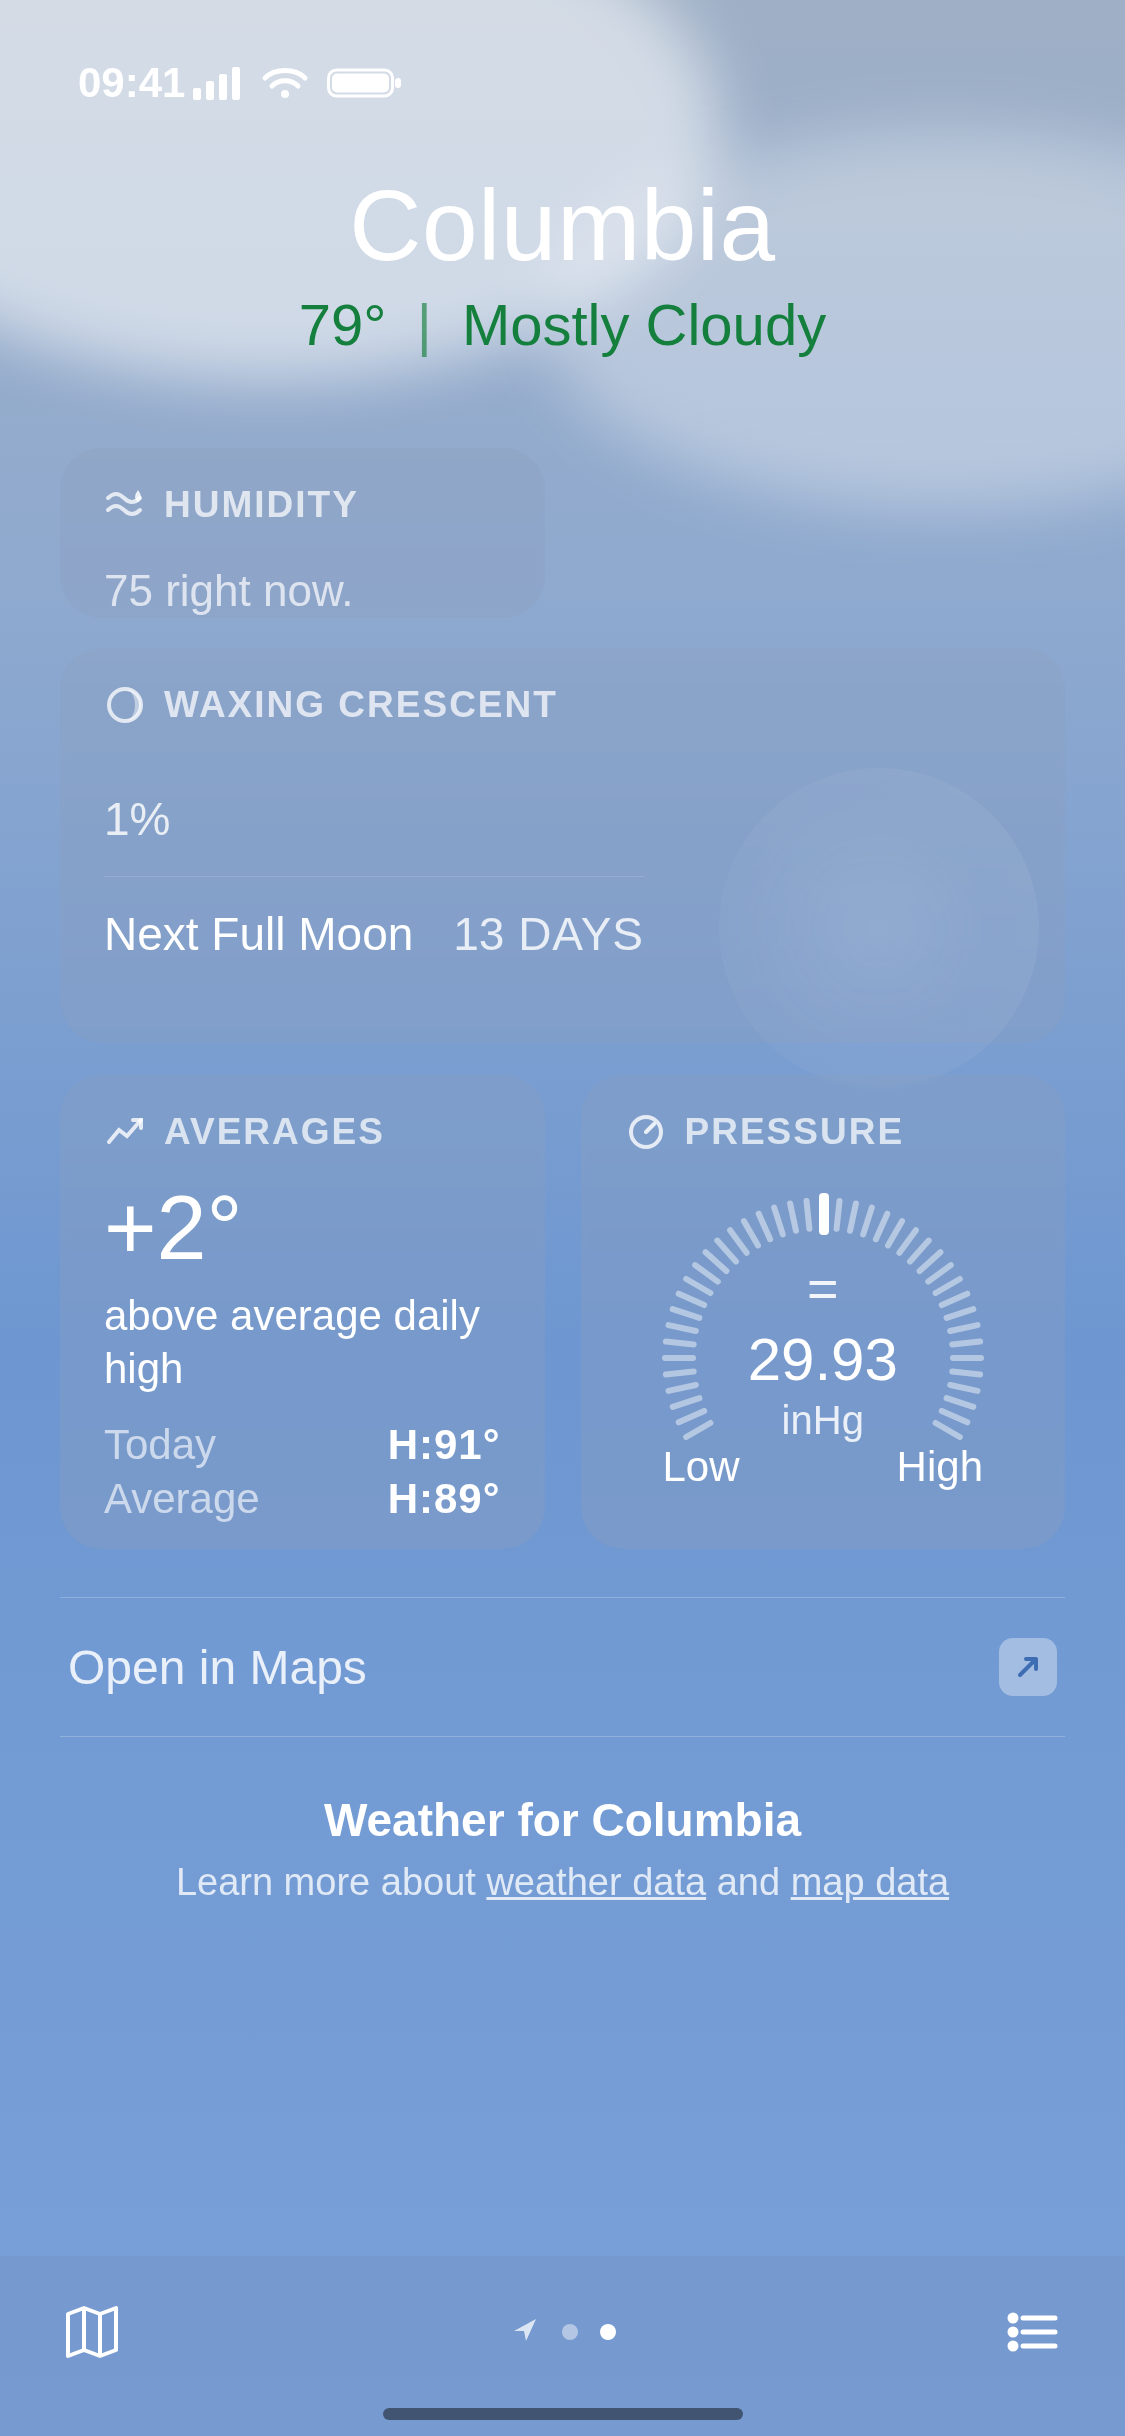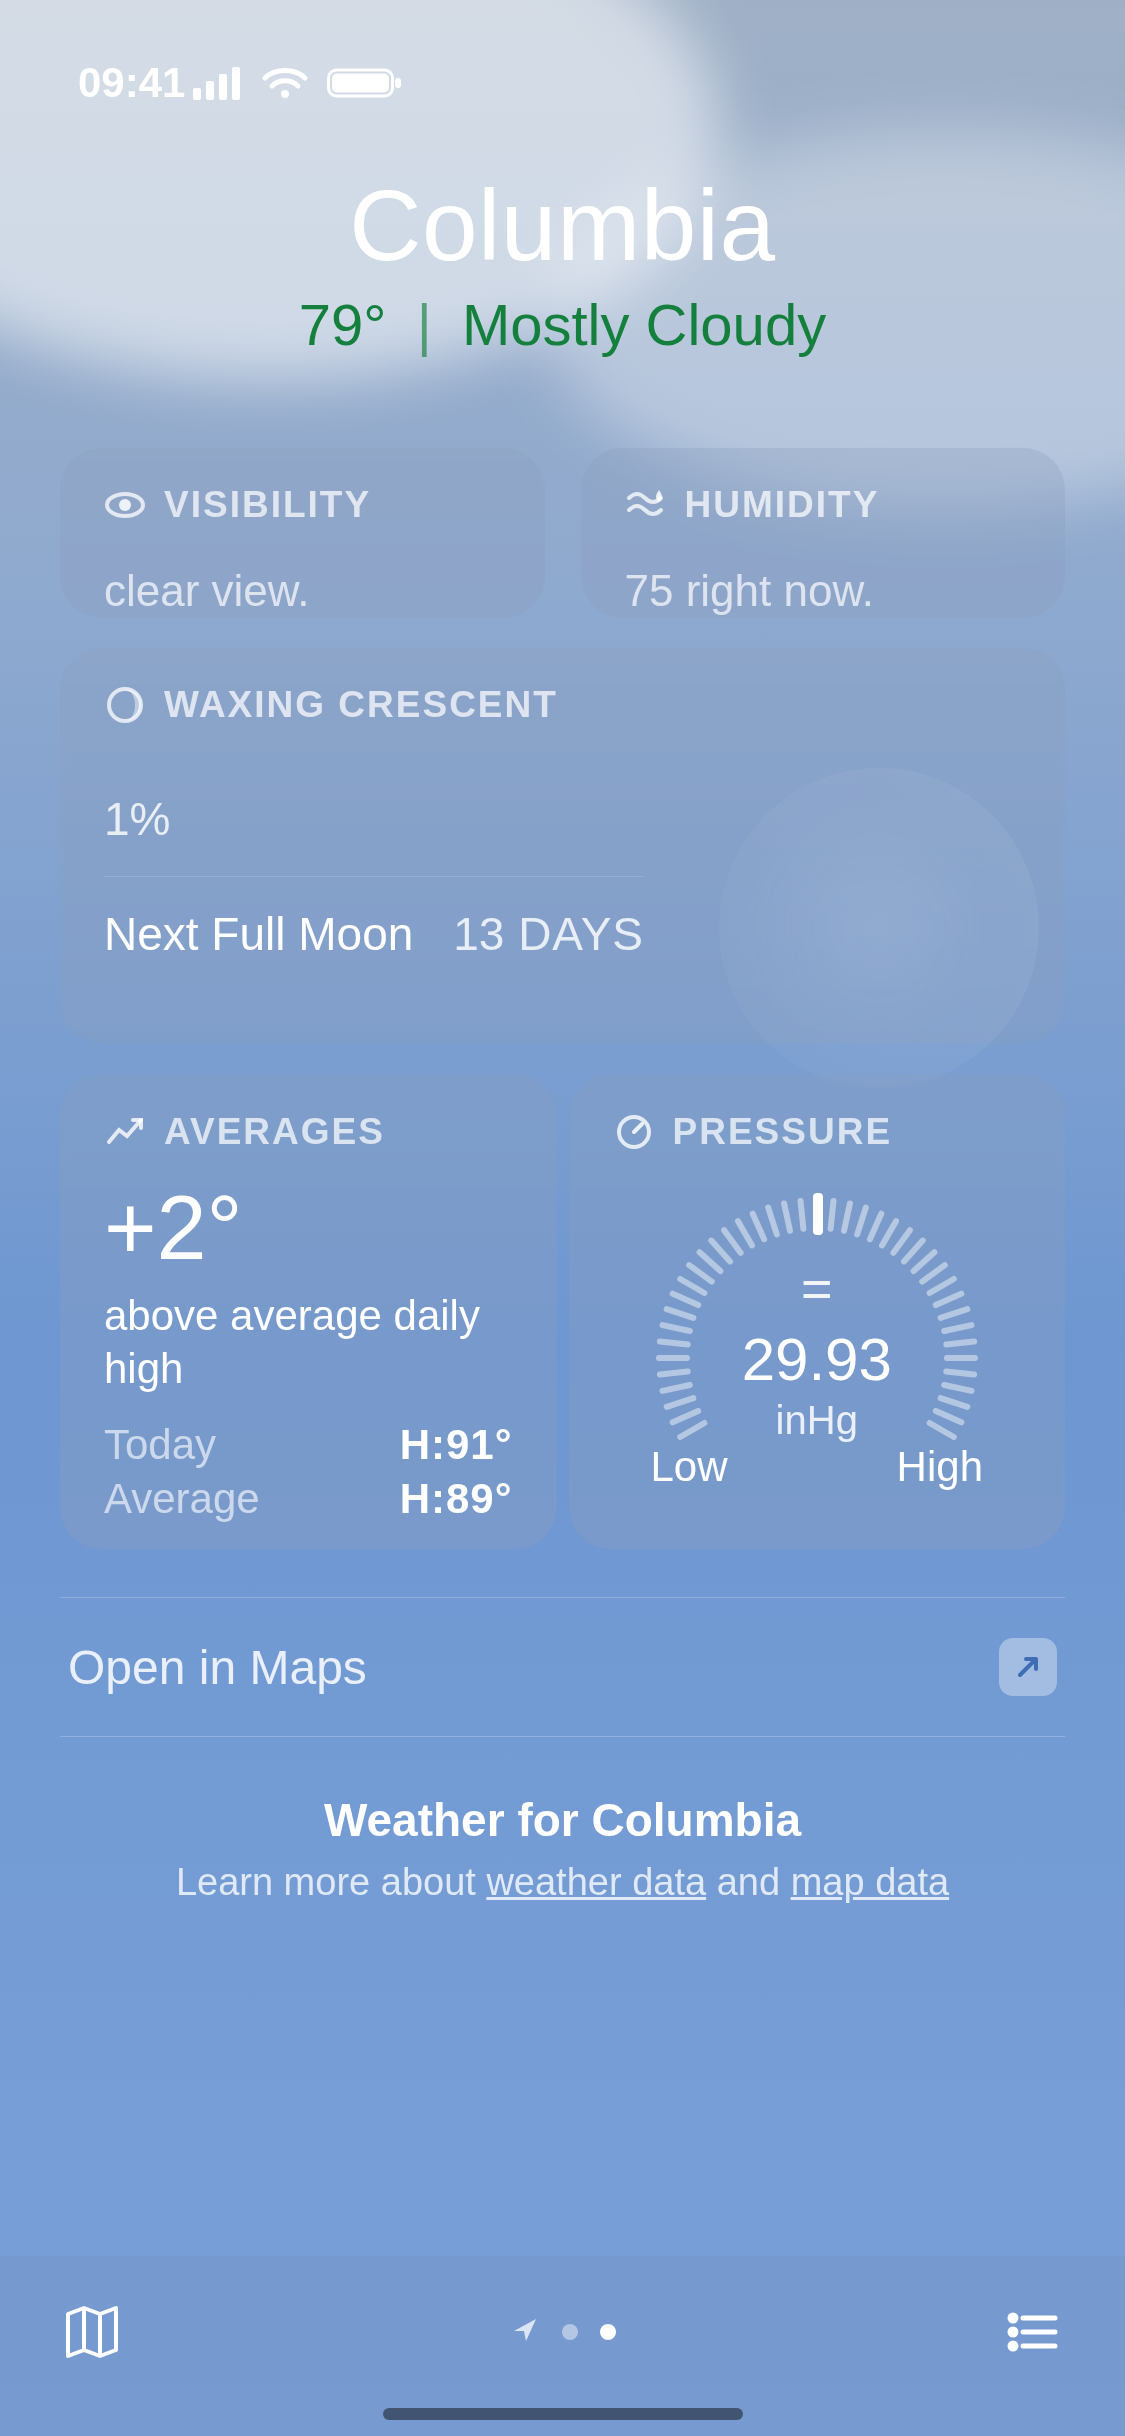--- a/index.html
+++ b/index.html
@@ -74,21 +74,21 @@
   .moon-row .value { color: rgba(255,255,255,0.82); font-weight: 400; }
   .moon-row .smallcaps { font-variant: small-caps; letter-spacing: 1px; }
   .moon-graphic {
     position: absolute; right: 26px; top: 120px;
     width: 320px; height: 320px; border-radius: 50%;
     background: radial-gradient(circle at 50% 50%, rgba(255,255,255,0.20), rgba(255,255,255,0.05) 70%);
     box-shadow: inset -20px 0 50px rgba(255,255,255,0.08);
     opacity: .55;
   }
 
-  .bottom-row { margin-top: 32px; gap: 12px; }
+  .bottom-row { margin-top: 32px; }
   .card-md { height: 474px; }
 
   .avg-big { font-size: 90px; font-weight: 400; margin-top: 24px; }
   .avg-text { font-size: 42px; line-height: 1.25; margin-top: 10px; margin-bottom: 26px; }
   .avg-table { display: grid; grid-template-columns: 1fr auto; row-gap: 6px; column-gap: 30px; font-size: 42px; }
   .avg-table .k { color: rgba(255,255,255,0.62); }
   .avg-table .v { font-weight: 600; letter-spacing: 1px; }
 
   .pressure-card .gauge-wrap { position: relative; height: 340px; margin-top: 10px; }
   .gauge-wrap svg { position: absolute; left: 50%; top: 0; transform: translateX(-50%); }
@@ -184,32 +184,20 @@
   <div class="sub">
     <span>79°</span>
     <span class="sep">|</span>
     <span>Mostly Cloudy</span>
   </div>
 </div>
 
 <div class="panels">
 
   <div class="row2">
-    <div class="card card-sm">
-      <div class="card-head">
-        <span class="ico">
-          <svg width="42" height="42" viewBox="0 0 42 42">
-              <ellipse cx="21" cy="21" rx="18" ry="11" fill="none" stroke="#fff" stroke-width="4" opacity=".75"></ellipse>
-              <circle cx="21" cy="21" r="6" fill="#fff" opacity=".85"></circle>
-            </svg>
-        </span>
-        <span>VISIBILITY</span>
-      </div>
-      <div class="clipped-body">clear view.</div>
-    </div>
 
     <div class="card card-sm">
       <div class="card-head">
         <span class="ico">
           <svg width="42" height="42" viewBox="0 0 42 42">
               <g stroke="#fff" stroke-width="4" fill="none" opacity=".75" stroke-linecap="round">
                 <path d="M4 14 q8 -8 16 0 q8 8 16 0"></path>
                 <path d="M4 26 q8 -8 16 0 q8 8 16 0"></path>
               </g>
               <path d="M34 6 q6 8 0 12 q-6 -4 0 -12" fill="#fff" opacity=".85"></path>

